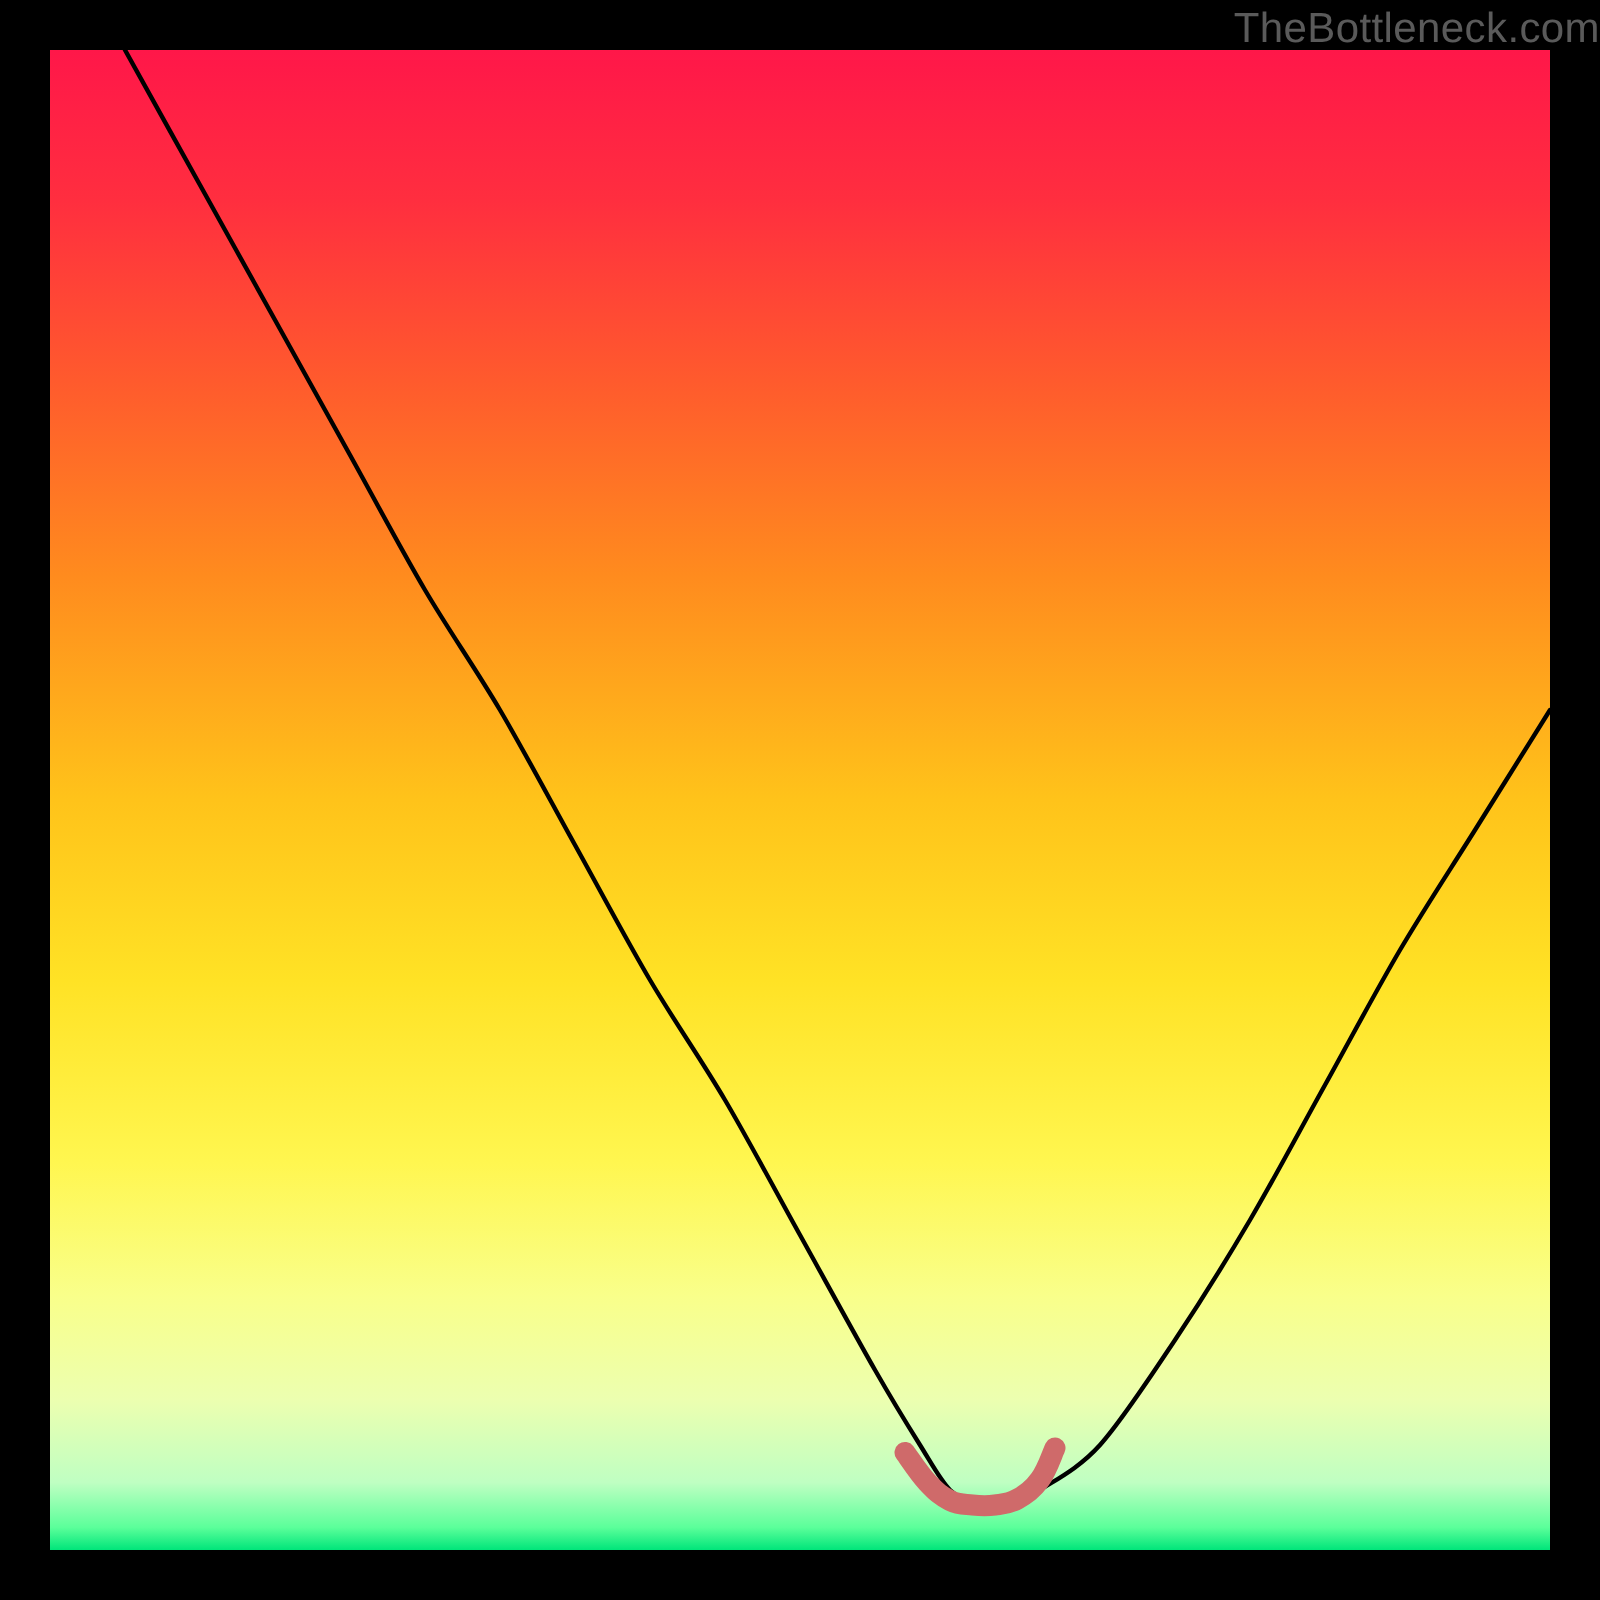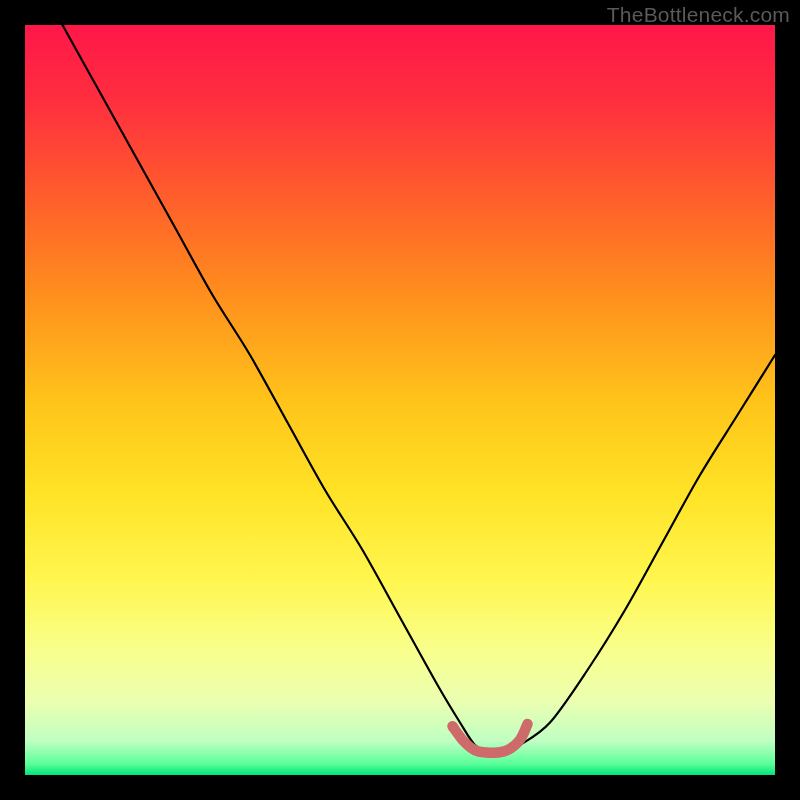--- a/index.html
+++ b/index.html
@@ -23,21 +23,21 @@
     position: absolute;
     left: 25px;
     top: 25px;
     width: 750px;
     height: 750px;
     overflow: hidden;
   }
   .watermark {
     position: absolute;
     top: 3px;
-    right: 10px;
+    right: 0;
     color: #5a5a5a;
     font-size: 21px;
     font-weight: 500;
     letter-spacing: 0.2px;
   }
   svg {
     display: block;
   }
 </style>
 </head>

